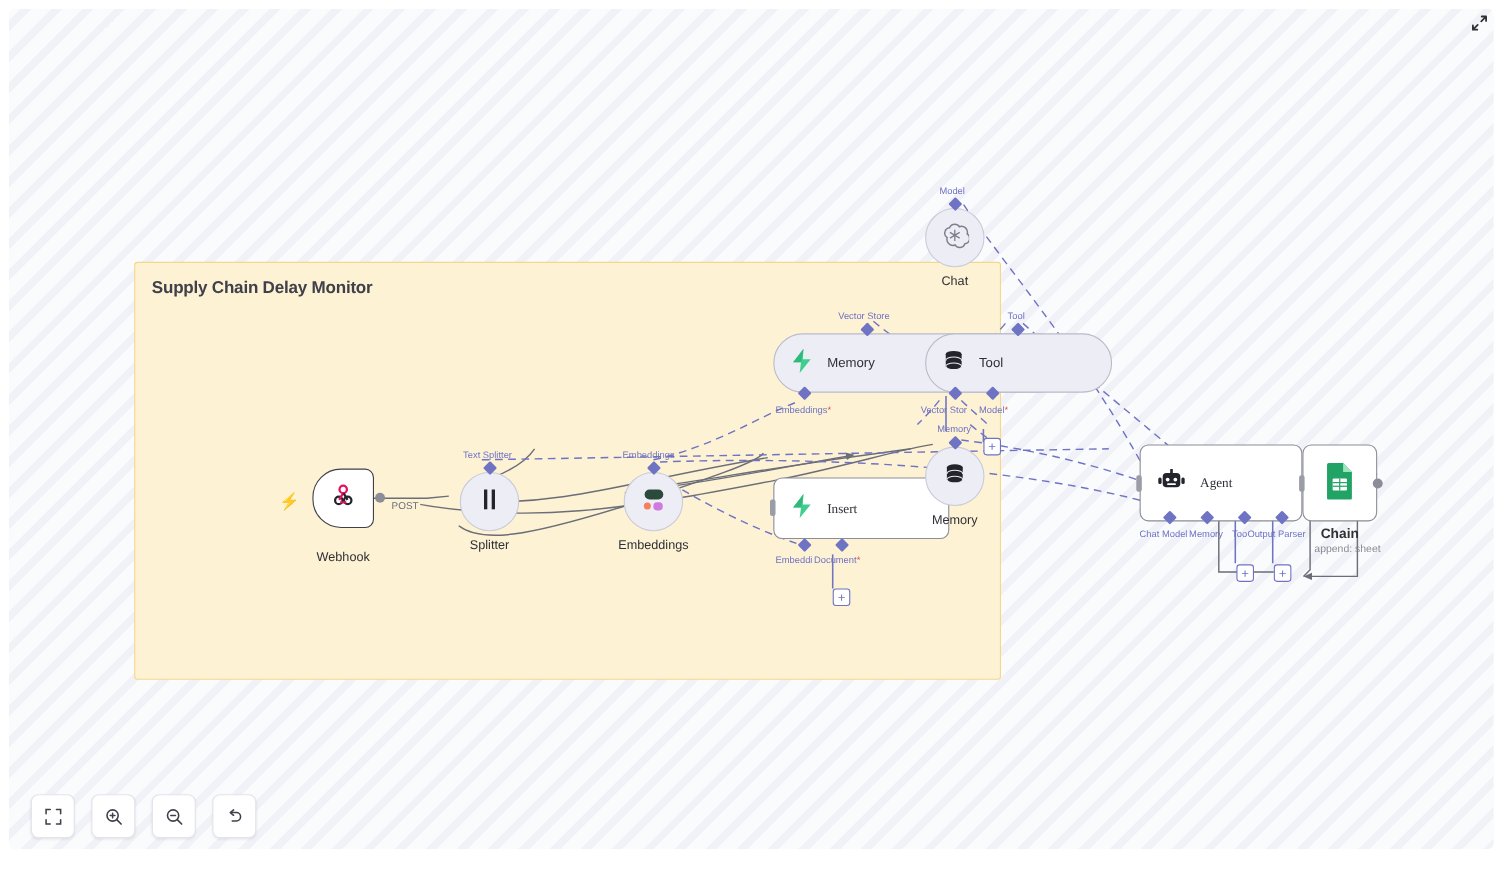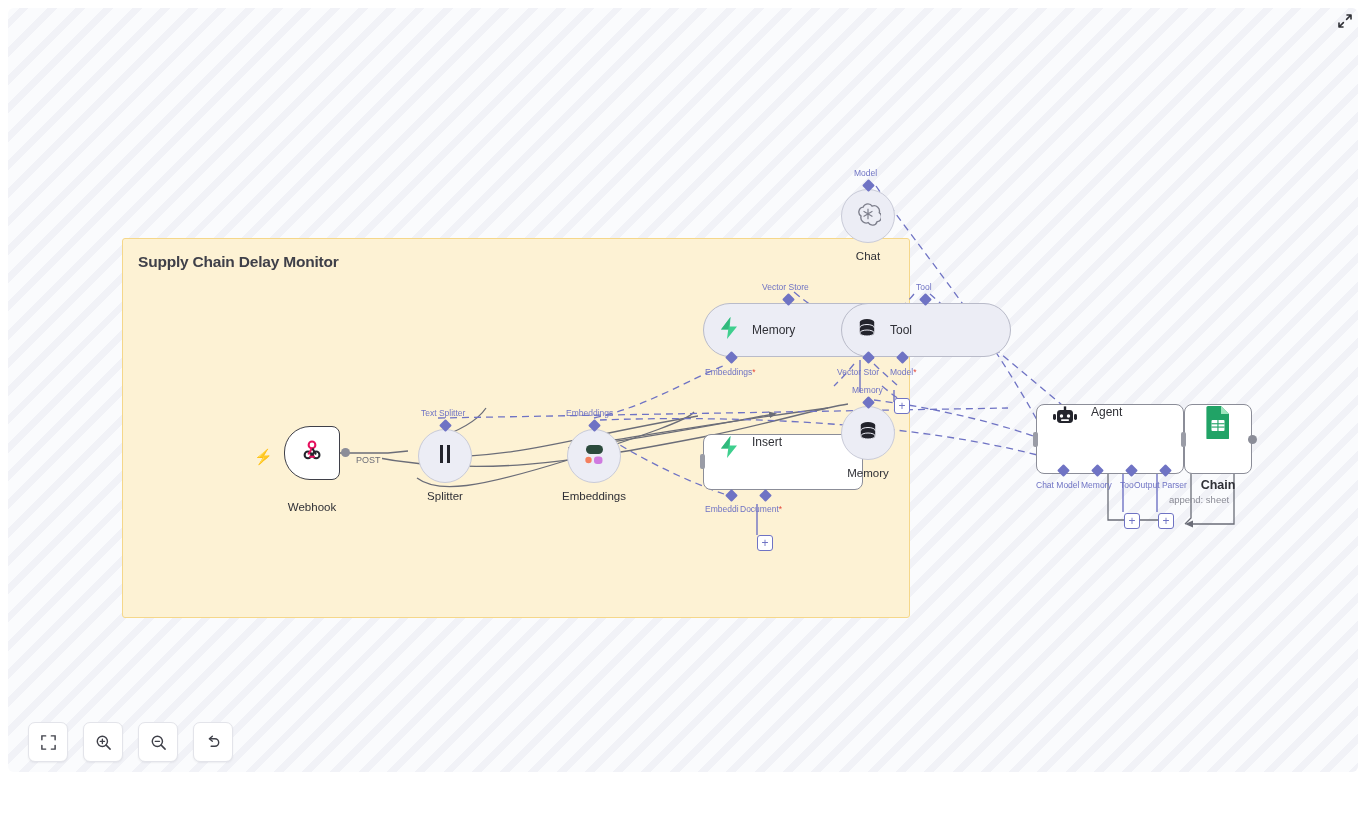--- a/index.html
+++ b/index.html
@@ -59,21 +59,21 @@
     box-sizing:border-box;
   }
   .node-pill{
     height:54px;border-radius:27px;
     background:#ecedf5;border:1px solid #b9bbc9;
     display:flex;align-items:center;box-sizing:border-box;
     padding-left:14px;
   }
   .node-rect{
     height:56px;border-radius:8px;background:#ffffff;border:1px solid #8b8d98;
-    display:flex;box-sizing:border-box;padding-left:14px;
+    display:flex;align-items:center;box-sizing:border-box;padding-left:14px;font-family:Liberation Serif, serif;
   }
   .node-trigger{
     width:56px;height:54px;background:#ffffff;border:1px solid #3f4049;
     border-radius:26px 8px 8px 26px;
     display:flex;align-items:center;justify-content:center;box-sizing:border-box;
   }
   .node-label{
     position:absolute;font-size:11.5px;color:#2f3036;white-space:nowrap;
     text-align:center;
   }
@@ -363,21 +363,21 @@
             <rect x="8.5" y="18.2" width="13" height="1.1" fill="#21a366"></rect>
             <rect x="8.5" y="21.5" width="13" height="1.1" fill="#21a366"></rect>
             <rect x="14.4" y="15" width="1.1" height="11" fill="#21a366"></rect>
           </svg>
         </span>
       </div>
     </div>
     <div class="port-bar" style="left:1173px;top:424px;"></div>
     <div class="port-dot" style="left:1240px;top:427px;"></div>
     <div class="node-label bold" style="left:1178px;top:470px;width:64px;">Chain</div>
-    <div class="node-sub" style="left:1154px;top:486px;width:74px;text-align:center;">append: sheet</div>
+    <div class="node-sub" style="left:1180px;top:486px;width:74px;text-align:center;">append: sheet</div>
 
   </div>
 
   <div id="topstrip"></div>
   <div id="leftstrip"></div>
   <div id="rightstrip"></div>
   <div id="botstrip"></div>
 
   <div id="fullscreen">
     <svg width="16" height="16" viewBox="0 0 16 16">

